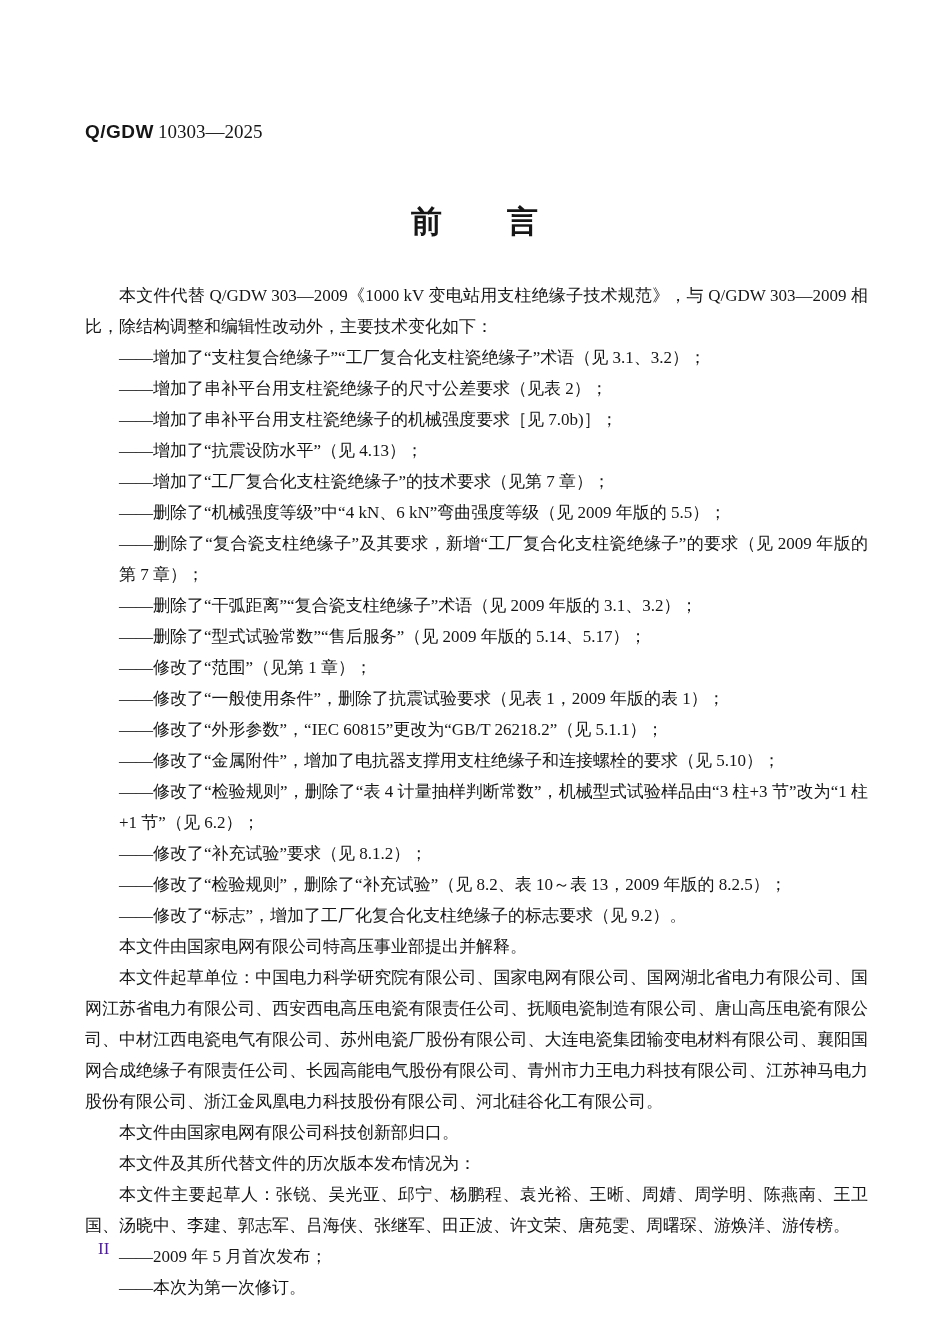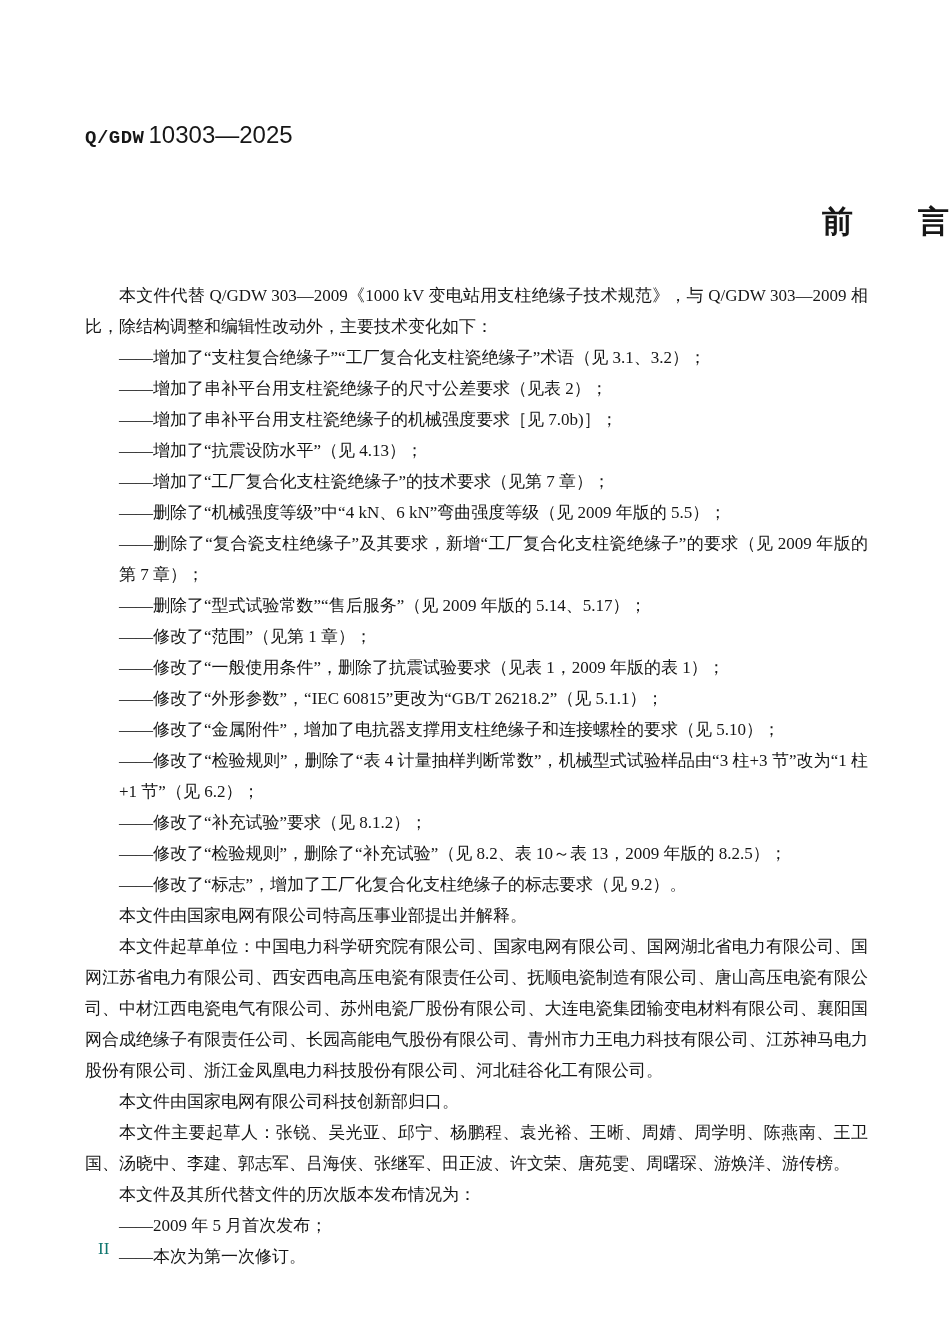--- a/index.html
+++ b/index.html
@@ -12,36 +12,36 @@
     color: #161616;
     overflow: hidden;
   }
   .doc-code {
     position: absolute;
     left: 85px;
     top: 121px;
     white-space: nowrap;
   }
   .code-prefix {
-    font-family: Liberation Mono, monospace;
+    font-family: Liberation Sans, sans-serif;
     font-weight: 700;
     font-size: 19px;
     letter-spacing: 0.5px;
   }
   .code-number {
-    font-family: Liberation Sans, sans-serif;
+    font-family: Liberation Serif, serif;
     font-weight: 400;
-    font-size: 24px;
+    font-size: 19px;
   }
   .doc-title {
     position: absolute;
     top: 201px;
     left: 0;
     width: 100%;
-    text-align: right;
+    text-align: center;
     font-family: "Liberation Sans", "DejaVu Sans", sans-serif;
     font-weight: 700;
     font-size: 31px;
     letter-spacing: 1px;
   }
   .content {
     position: absolute;
     left: 85px;
     top: 280px;
     width: 783px;
@@ -51,21 +51,21 @@
     text-align: justify;
   }
   .para { text-indent: 2em; }
   .dash { margin-left: 2em; text-indent: 0; }
   .page-number {
     position: absolute;
     left: 98px;
     top: 1239px;
     font-family: "Liberation Serif", "DejaVu Serif", serif;
     font-size: 17px;
-    color: #0f766e;
+    color: #4c1d95;
   }
 </style>
 </head>
 <body>
 
 <div class="page">
 
   <div class="doc-code">
     <span class="code-prefix">Q/GDW</span>
     <span class="code-number">10303—2025</span>
@@ -82,38 +82,39 @@
 
     <div>
 
     <p class="dash">——增加了“支柱复合绝缘子”“工厂复合化支柱瓷绝缘子”术语（见 3.1、3.2）；</p>
         <p class="dash">——增加了串补平台用支柱瓷绝缘子的尺寸公差要求（见表 2）；</p>
         <p class="dash">——增加了串补平台用支柱瓷绝缘子的机械强度要求［见 7.0b)］；</p>
         <p class="dash">——增加了“抗震设防水平”（见 4.13）；</p>
         <p class="dash">——增加了“工厂复合化支柱瓷绝缘子”的技术要求（见第 7 章）；</p>
         <p class="dash">——删除了“机械强度等级”中“4 kN、6 kN”弯曲强度等级（见 2009 年版的 5.5）；</p>
         <p class="dash">——删除了“复合瓷支柱绝缘子”及其要求，新增“工厂复合化支柱瓷绝缘子”的要求（见 2009 年版的第 7 章）；</p>
+        <p class="dash">——删除了“干弧距离”“复合瓷支柱绝缘子”术语（见 2009 年版的 3.1、3.2）；</p>
         <p class="dash">——删除了“型式试验常数”“售后服务”（见 2009 年版的 5.14、5.17）；</p>
         <p class="dash">——修改了“范围”（见第 1 章）；</p>
         <p class="dash">——修改了“一般使用条件”，删除了抗震试验要求（见表 1，2009 年版的表 1）；</p>
         <p class="dash">——修改了“外形参数”，“IEC 60815”更改为“GB/T 26218.2”（见 5.1.1）；</p>
         <p class="dash">——修改了“金属附件”，增加了电抗器支撑用支柱绝缘子和连接螺栓的要求（见 5.10）；</p>
         <p class="dash">——修改了“检验规则”，删除了“表 4 计量抽样判断常数”，机械型式试验样品由“3 柱+3 节”改为“1 柱+1 节”（见 6.2）；</p>
         <p class="dash">——修改了“补充试验”要求（见 8.1.2）；</p>
         <p class="dash">——修改了“检验规则”，删除了“补充试验”（见 8.2、表 10～表 13，2009 年版的 8.2.5）；</p>
         <p class="dash">——修改了“标志”，增加了工厂化复合化支柱绝缘子的标志要求（见 9.2）。</p>
       </div>
 
     <div>
 
     <p class="para">本文件由国家电网有限公司特高压事业部提出并解释。</p>
         <p class="para">本文件起草单位：中国电力科学研究院有限公司、国家电网有限公司、国网湖北省电力有限公司、国网江苏省电力有限公司、西安西电高压电瓷有限责任公司、抚顺电瓷制造有限公司、唐山高压电瓷有限公司、中材江西电瓷电气有限公司、苏州电瓷厂股份有限公司、大连电瓷集团输变电材料有限公司、襄阳国网合成绝缘子有限责任公司、长园高能电气股份有限公司、青州市力王电力科技有限公司、江苏神马电力股份有限公司、浙江金凤凰电力科技股份有限公司、河北硅谷化工有限公司。</p>
         <p class="para">本文件由国家电网有限公司科技创新部归口。</p>
+        <p class="para">本文件及其所代替文件的历次版本发布情况为：</p>
         <p class="para">本文件主要起草人：张锐、吴光亚、邱宁、杨鹏程、袁光裕、王晰、周婧、周学明、陈燕南、王卫国、汤晓中、李建、郭志军、吕海侠、张继军、田正波、许文荣、唐苑雯、周曙琛、游焕洋、游传榜。</p>
-        <p class="para">本文件及其所代替文件的历次版本发布情况为：</p>
       </div>
 
     <div>
 
     <p class="dash">——2009 年 5 月首次发布；</p>
         <p class="dash">——本次为第一次修订。</p>
       </div>
 
   </div>
 

